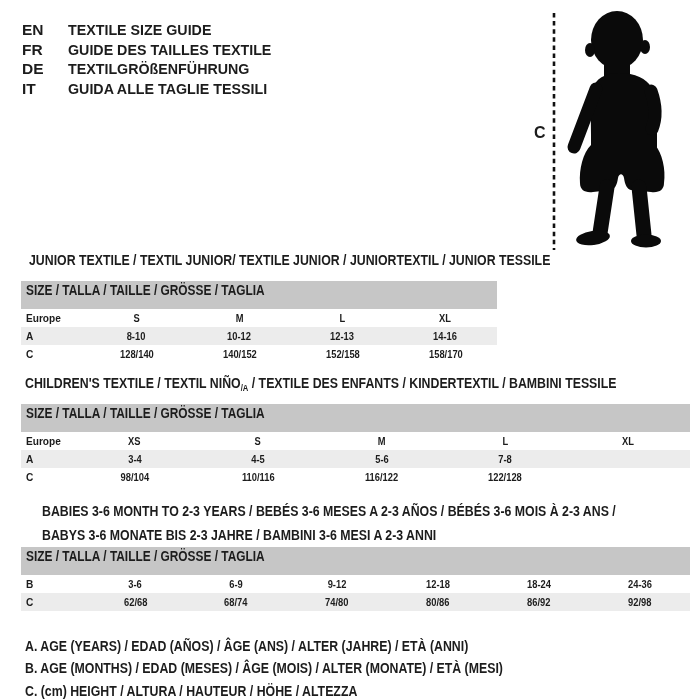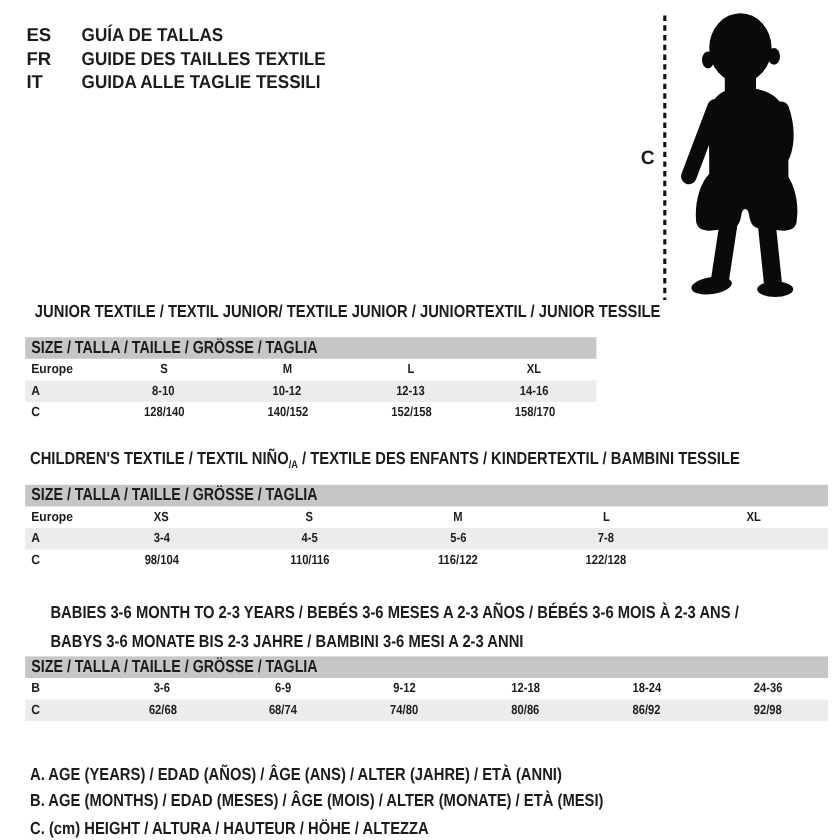--- a/index.html
+++ b/index.html
@@ -25,45 +25,49 @@
   .dash-svg{position:absolute;left:22px;top:6px;}
   .baby-svg{position:absolute;left:33px;top:2px;}
 
   
   .sec-title{font-size:14.5px;line-height:17px;}
   .title2-sub{font-size:9px;vertical-align:-3px;letter-spacing:0;}
   .two-line{line-height:24px;}
 
   
   .size-table{left:21px;}
-  .t-header{height:18px;line-height:18px;background:#c6c6c6;padding-left:5px;font-size:14.5px;}
+  .t-header{height:28px;line-height:18px;background:#c6c6c6;padding-left:5px;font-size:14.5px;}
   .trow{display:grid;height:18px;line-height:19px;font-size:11px;align-items:center;}
   .t1 .trow{grid-template-columns:64px repeat(4,1fr);}
   .t2 .trow{grid-template-columns:52px repeat(5,1fr);}
   .t3 .trow{grid-template-columns:64px repeat(6,1fr);}
   .t1{width:476px;}
   .t2,.t3{width:669px;}
   .lbl{text-align:left;padding-left:5px;}
   .cell{text-align:center;}
   .shaded{background:#ececec;}
 
   
   .legend{left:25px;top:635px;font-size:14.5px;line-height:22.3px;}
 </style>
 </head>
 <body>
 
 <div class="abs lang-list">
   <div class="lang-row">
-    <span class="lang-code">ES</span>
-    <span class="cxl9">GUÍA DE TALLAS</span>
+    <span class="lang-code">EN</span>
+    <span class="cxl9">TEXTILE SIZE GUIDE</span>
   </div>
   <div class="lang-row">
     <span class="lang-code">FR</span>
     <span class="cxl9">GUIDE DES TAILLES TEXTILE</span>
+  </div>
+  <div class="lang-row">
+    <span class="lang-code">DE</span>
+    <span class="cxl9">TEXTILGRÖßENFÜHRUNG</span>
   </div>
   <div class="lang-row">
     <span class="lang-code">IT</span>
     <span class="cxl9">GUIDA ALLE TAGLIE TESSILI</span>
   </div>
 </div>
 
 <div class="abs figure-area">
   <span class="c-label">C</span>
   <svg class="dash-svg" width="4" height="240">

